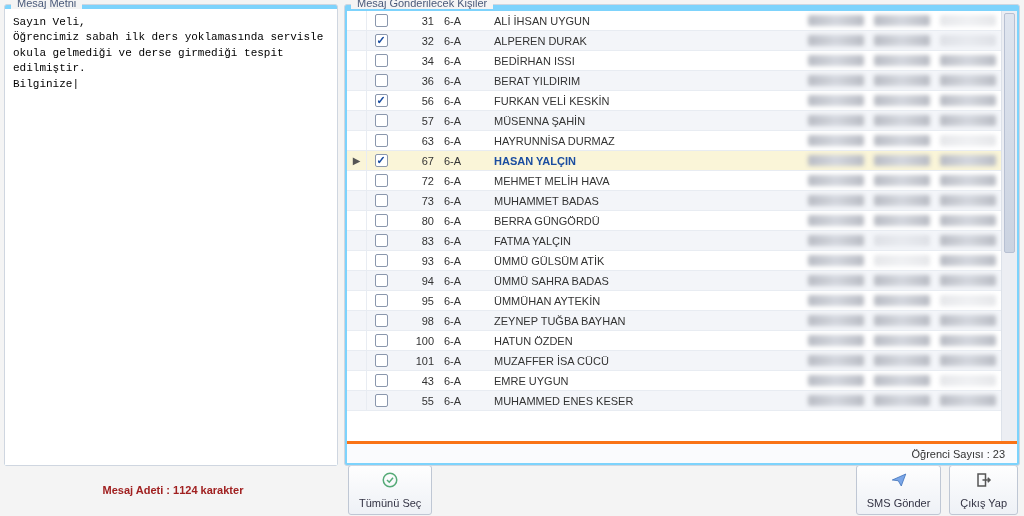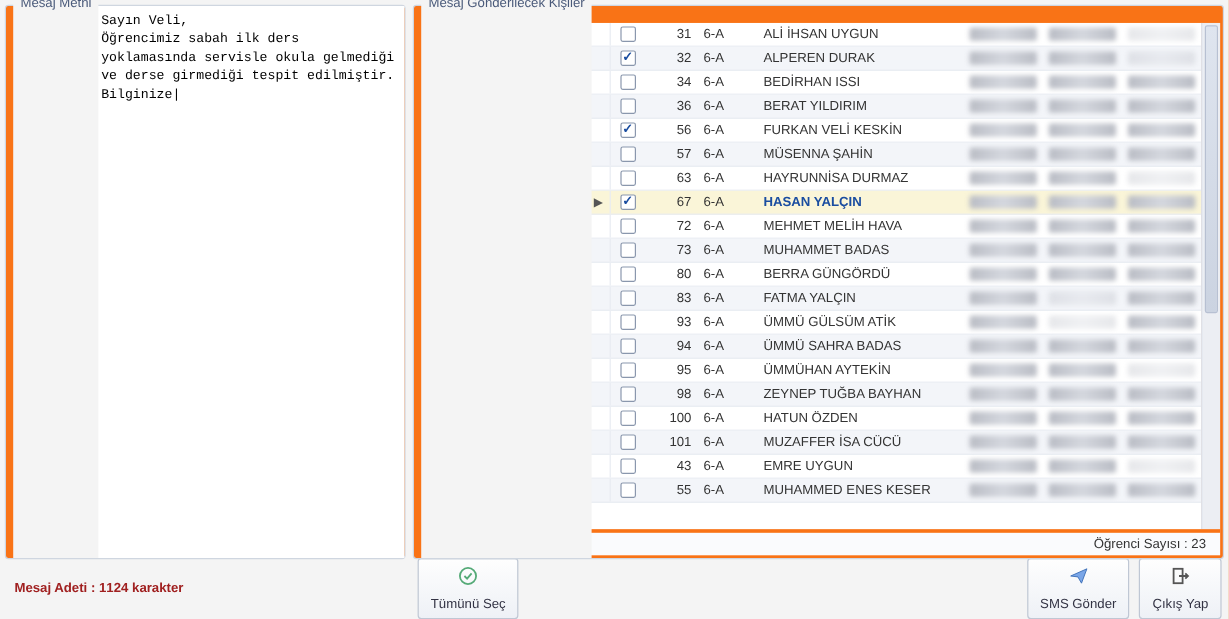--- a/index.html
+++ b/index.html
@@ -12,24 +12,25 @@
     height: 516px;
     overflow: hidden;
   }
   .container {
     display: flex;
     height: 470px;
     padding: 4px;
     gap: 6px;
   }
   .panel {
-    background: #f97316;
+    background: #7dd3fc;
     border: 1px solid #cfd6e0;
     border-radius: 3px;
     display: flex;
+    flex-direction: column;
   }
   .panel-title {
     font-size: 11px;
     color: #4a5a7a;
     padding: 0 6px;
     margin-top: -8px;
     background: #f4f4f4;
     display: inline-block;
     width: fit-content;
     position: relative;
@@ -128,21 +129,21 @@
   .bottom-bar {
     display: flex;
     align-items: center;
     height: 40px;
     padding: 4px 6px;
     gap: 8px;
   }
   .status-left {
     width: 334px;
     display: flex;
-    justify-content: flex-start;
+    justify-content: center;
     color: #a02020;
     font-weight: bold;
     font-size: 11px;
     padding: 0 6px;
   }
   .btn {
     background: linear-gradient(#fefefe,#eef1f6);
     border: 1px solid #bfc7d4;
     border-radius: 3px;
     padding: 5px 10px;
@@ -181,21 +182,20 @@
     background: linear-gradient(#dfe5ef,#cbd3e1);
     border: 1px solid #b7c0d2;
     border-radius: 2px;
     margin: 2px;
     height: 240px;
   }
   .grid-with-scroll {
     display: flex;
     flex: 1;
     overflow: hidden;
-    margin-top: 12px;
   }
 </style>
 </head>
 <body>
 
 <div class="container">
   <div class="panel left">
     <div class="panel-title">Mesaj Metni</div>
     <textarea class="textarea" style="">Sayın Veli,
 Öğrencimiz sabah ilk ders yoklamasında servisle okula gelmediği ve derse girmediği tespit edilmiştir.

